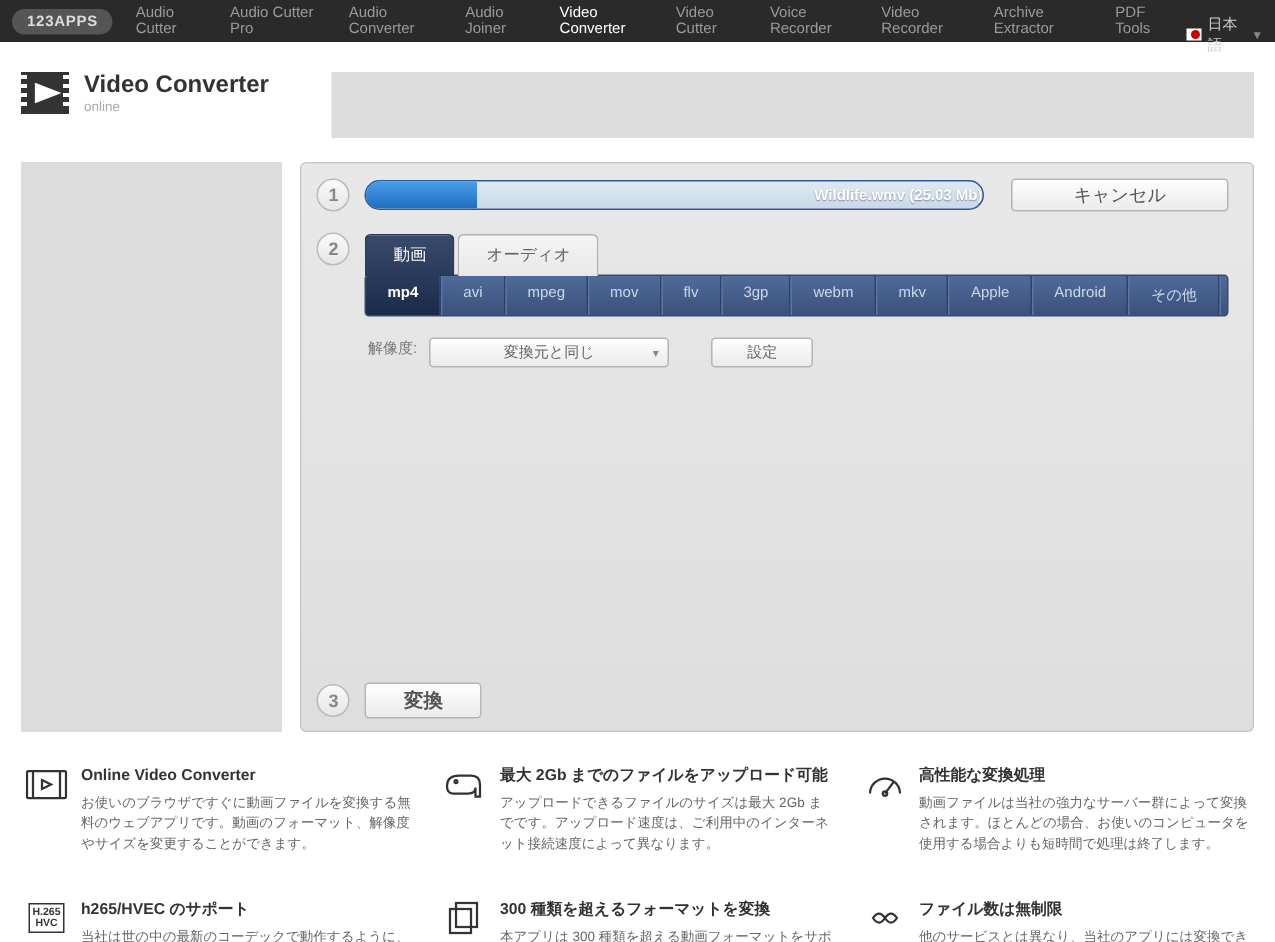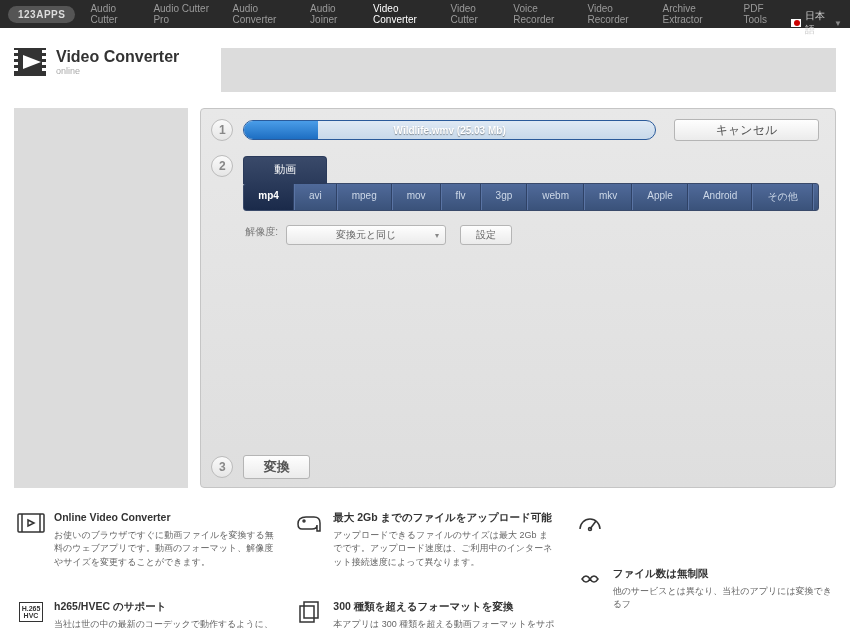--- a/index.html
+++ b/index.html
@@ -28,46 +28,46 @@
   
   .main-row { display: flex; gap: 12px; }
   .side-ad { width: 195px; height: 380px; background: #dcdcdc; }
   
   .panel { flex: 1; background: linear-gradient(#e8e8e8,#dedede); border: 1px solid #c5c5c5; border-radius: 4px; padding: 10px 16px 8px 10px; display: flex; flex-direction: column; height: 380px; }
   
   .step { display: flex; align-items: center; gap: 10px; }
   .stepnum { width: 22px; height: 22px; border-radius: 50%; background: linear-gradient(#fafafa,#e6e6e6); border: 1px solid #bbb; display: flex; align-items: center; justify-content: center; font-size: 12px; color: #888; font-weight: bold; flex-shrink:0; }
   
   .step1 { margin-bottom: 14px; }
-  .progressbar { flex: 1; height: 20px; border: 1px solid #2a5a9a; border-radius: 10px; background: linear-gradient(#dfe9f4,#c8d9ea); position: relative; overflow: hidden; display: flex; align-items: center; justify-content: center; }
+  .progressbar { flex: 1; height: 20px; border: 1px solid #2a5a9a; border-radius: 10px; background: linear-gradient(#dfe9f4,#c8d9ea); position: relative; overflow: hidden; display: flex; align-items: center; justify-content: flex-end; }
   .progressfill { position: absolute; left: 0; top: 0; bottom: 0; width: 18%; background: linear-gradient(#4a9de8,#1d6ec2); }
   .progresslabel { position: relative; color: #fff; font-size: 10px; font-weight: bold; text-shadow: 0 1px 1px rgba(0,0,0,.4); }
   .cancel-btn { width: 145px; height: 22px; border: 1px solid #b5b5b5; border-radius: 3px; background: linear-gradient(#fefefe,#ebebeb); font-size: 12px; color: #555; cursor: pointer; margin-left: 8px; }
   
   .step2 { align-items: flex-start; flex: 1; }
   .tabarea { flex: 1; }
   .tabs { display: flex; gap: 2px; }
-  .tab { padding: 5px 30px 7px; font-size: 11px; border: 1px solid #b0b0b0; border-bottom: none; border-radius: 4px 4px 0 0; background: linear-gradient(#f4f4f4,#e8e8e8); color: #666; cursor: pointer; position: relative; top: 1px; }
+  .tab { padding: 5px 18px 7px; font-size: 11px; border: 1px solid #b0b0b0; border-bottom: none; border-radius: 4px 4px 0 0; background: linear-gradient(#f4f4f4,#e8e8e8); color: #666; cursor: pointer; position: relative; top: 1px; }
   .tab.active { background: linear-gradient(#3a4a6a,#2a3a5a); color: #fff; border-color: #2a3a5a; z-index: 2; }
   
   .formatbar { display: flex; border: 1px solid #3a4a6a; background: linear-gradient(#506a9a,#3a527a); border-radius: 3px; overflow: hidden; }
   .fmt { flex: 0 0 auto; padding: 6px 14px; font-size: 10px; color: #cdd8e8; border-right: 1px solid #2f4266; border-left: 1px solid #5a74a4; cursor: pointer; }
   .fmt:first-child { border-left: none; }
   .fmt.active { background: linear-gradient(#2a3a5a,#1a2a4a); color: #fff; font-weight: bold; text-align: center; }
   .fmt.more { display:flex; align-items:center; gap:4px; }
   .fmt.last { border-right:none; padding:6px 8px; }
   
   .optrow { display: flex; gap: 8px; margin-top: 14px; font-size: 10px; color: #777; }
   .optlabel { margin-left: 2px; }
   .select { width: 160px; height: 20px; border: 1px solid #b5b5b5; border-radius: 3px; background: linear-gradient(#fefefe,#ebebeb); font-size: 10px; color: #666; display:flex; align-items:center; justify-content:center; position:relative; cursor:pointer; }
   .select::after { content:'▾'; position:absolute; right:6px; font-size:8px; color:#888; }
-  .settings-btn { width: 52px; height: 20px; border: 1px solid #b5b5b5; border-radius: 3px; background: linear-gradient(#fefefe,#ebebeb); font-size: 10px; color: #666; cursor: pointer; margin-left: 6px; }
+  .settings-btn { width: 68px; height: 20px; border: 1px solid #b5b5b5; border-radius: 3px; background: linear-gradient(#fefefe,#ebebeb); font-size: 10px; color: #666; cursor: pointer; margin-left: 20px; }
   
   .step3 { margin-top: auto; }
-  .convert-btn { width: 67px; height: 24px; border: 1px solid #b5b5b5; border-radius: 3px; background: linear-gradient(#fefefe,#ebebeb); font-size: 13px; font-weight: bold; color: #555; cursor: pointer; }
+  .convert-btn { width: 78px; height: 24px; border: 1px solid #b5b5b5; border-radius: 3px; background: linear-gradient(#fefefe,#ebebeb); font-size: 13px; font-weight: bold; color: #555; cursor: pointer; }
   
   .features { display: flex; gap: 20px; margin-top: 22px; padding: 0 2px; font-size: 9px; color: #666; line-height: 1.5; }
   .fcol { flex: 1; display: flex; flex-direction: column; gap: 30px; }
   .fitem { display: flex; gap: 8px; }
   .ficon { width: 30px; height: 26px; flex-shrink: 0; display:flex; align-items:center; justify-content:center; }
   .ftitle { font-size: 10.5px; font-weight: bold; color: #333; margin-bottom: 3px; }
   .ficon svg { width: 28px; height: 24px; stroke: #333; fill: none; stroke-width: 1.5; }
   .hvc-box { border:1.5px solid #333; font-size:7px; font-weight:bold; padding:2px 2px; line-height:1; text-align:center; color:#333; }
 </style>
 </head>
@@ -119,20 +119,21 @@
           <div class="progresslabel">Wildlife.wmv (25.03 Mb)</div>
         </div>
         <button class="cancel-btn">キャンセル</button>
       </div>
 
       <div class="step step2">
         <div class="stepnum">2</div>
         <div class="tabarea">
           <div class="tabs">
             <div class="tab active">動画</div>
+            <div class="tab">オーディオ</div>
           </div>
           <div class="formatbar">
             <div class="fmt active">mp4</div>
             <div class="fmt">avi</div>
             <div class="fmt">mpeg</div>
             <div class="fmt">mov</div>
             <div class="fmt">flv</div>
             <div class="fmt">3gp</div>
             <div class="fmt">webm</div>
             <div class="fmt">mkv</div>
@@ -215,20 +216,24 @@
     </div>
     <div class="fcol">
       <div class="fitem">
         <div class="ficon">
             <svg viewBox="0 0 28 24">
               <path d="M4 18 A10 10 0 0 1 24 18"></path>
               <line x1="14" y1="18" x2="20" y2="10"></line>
               <circle cx="14" cy="18" r="1.5"></circle>
             </svg>
           </div>
+        <div>
+          <div class="ftitle">高性能な変換処理</div>
+          <div>動画ファイルは当社の強力なサーバー群によって変換されます。ほとんどの場合、お使いのコンピュータを使用する場合よりも短時間で処理は終了します。</div>
+        </div>
       </div>
       <div class="fitem">
         <div class="ficon">
             <svg viewBox="0 0 28 24">
               <path d="M6 12 Q10 6 14 12 Q18 18 22 12 Q18 6 14 12 Q10 18 6 12 Z"></path>
             </svg>
           </div>
         <div>
           <div class="ftitle">ファイル数は無制限</div>
           <div>他のサービスとは異なり、当社のアプリには変換できるフ</div>

